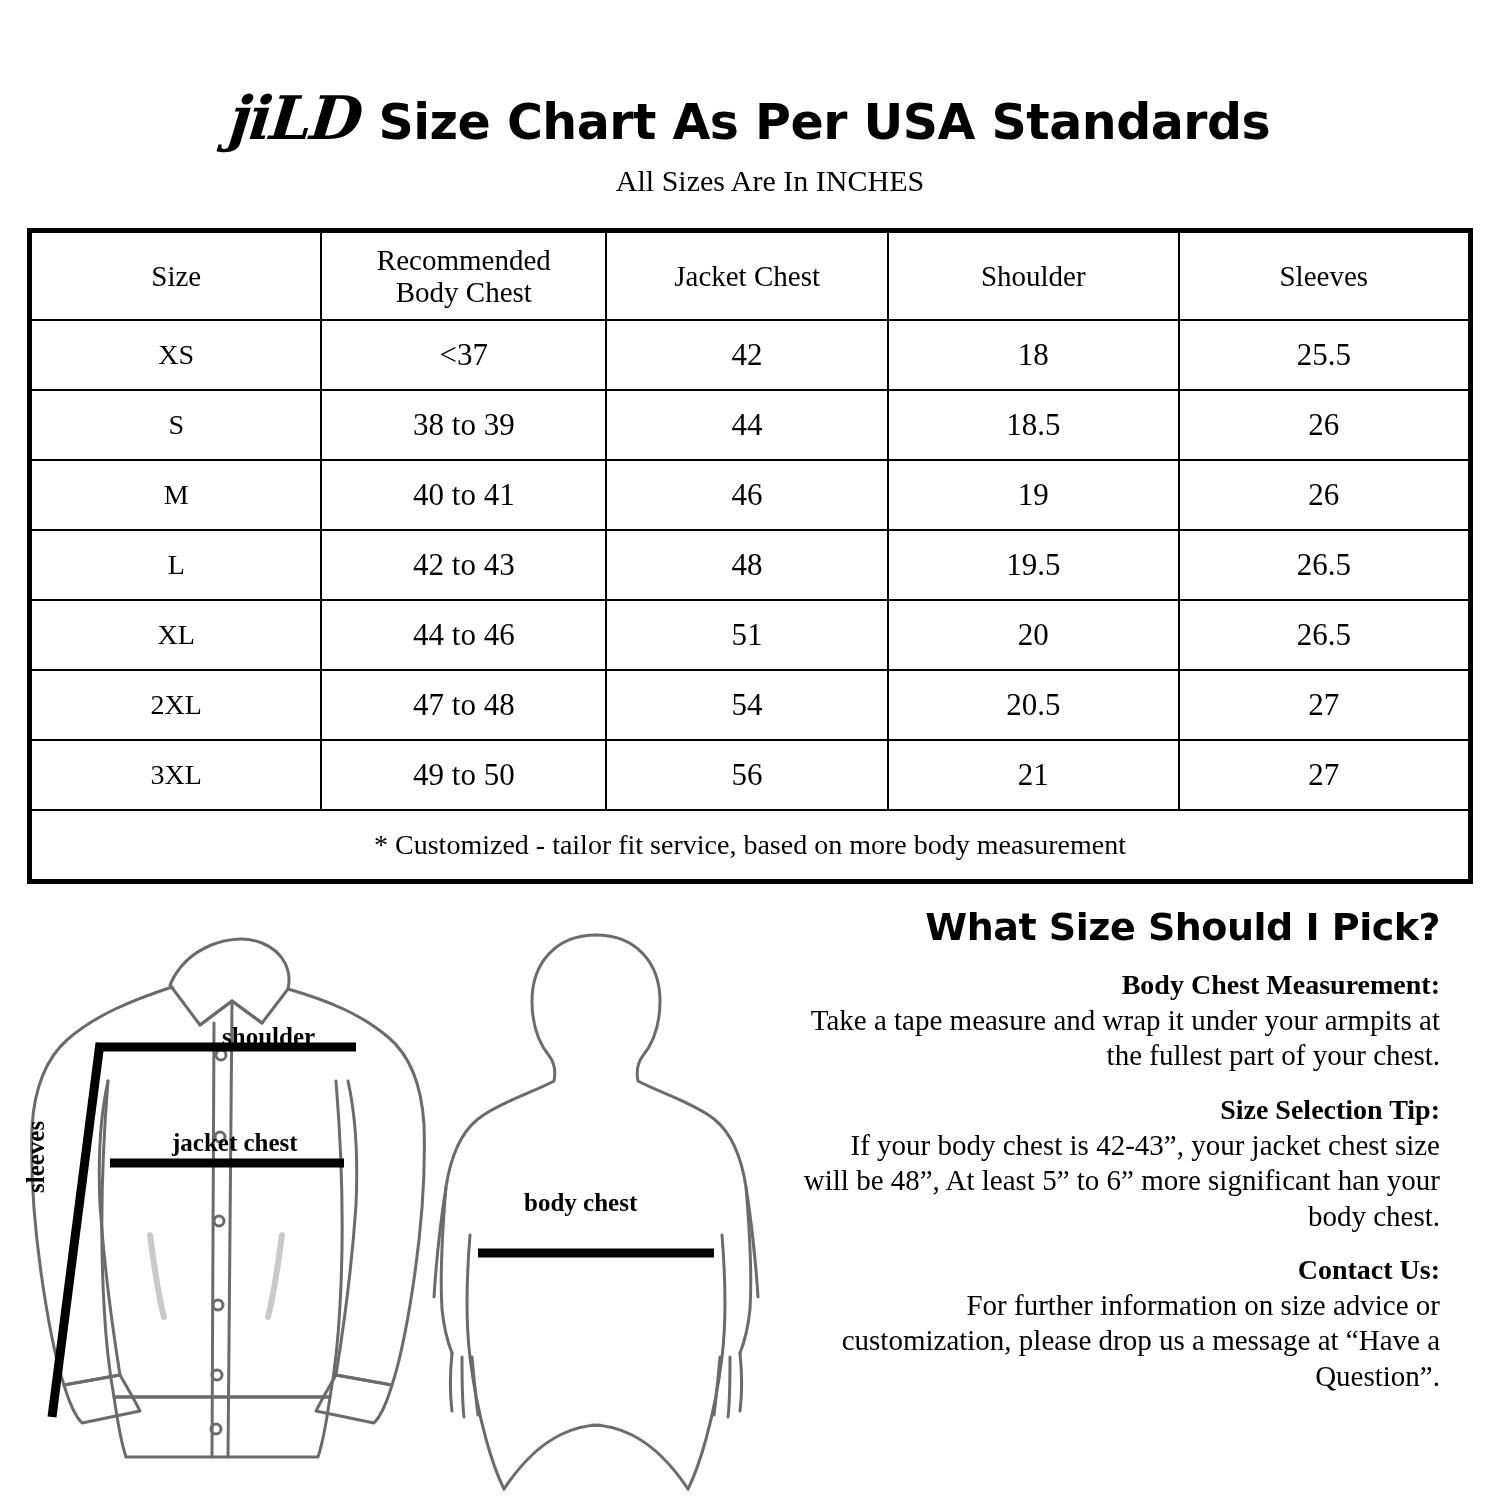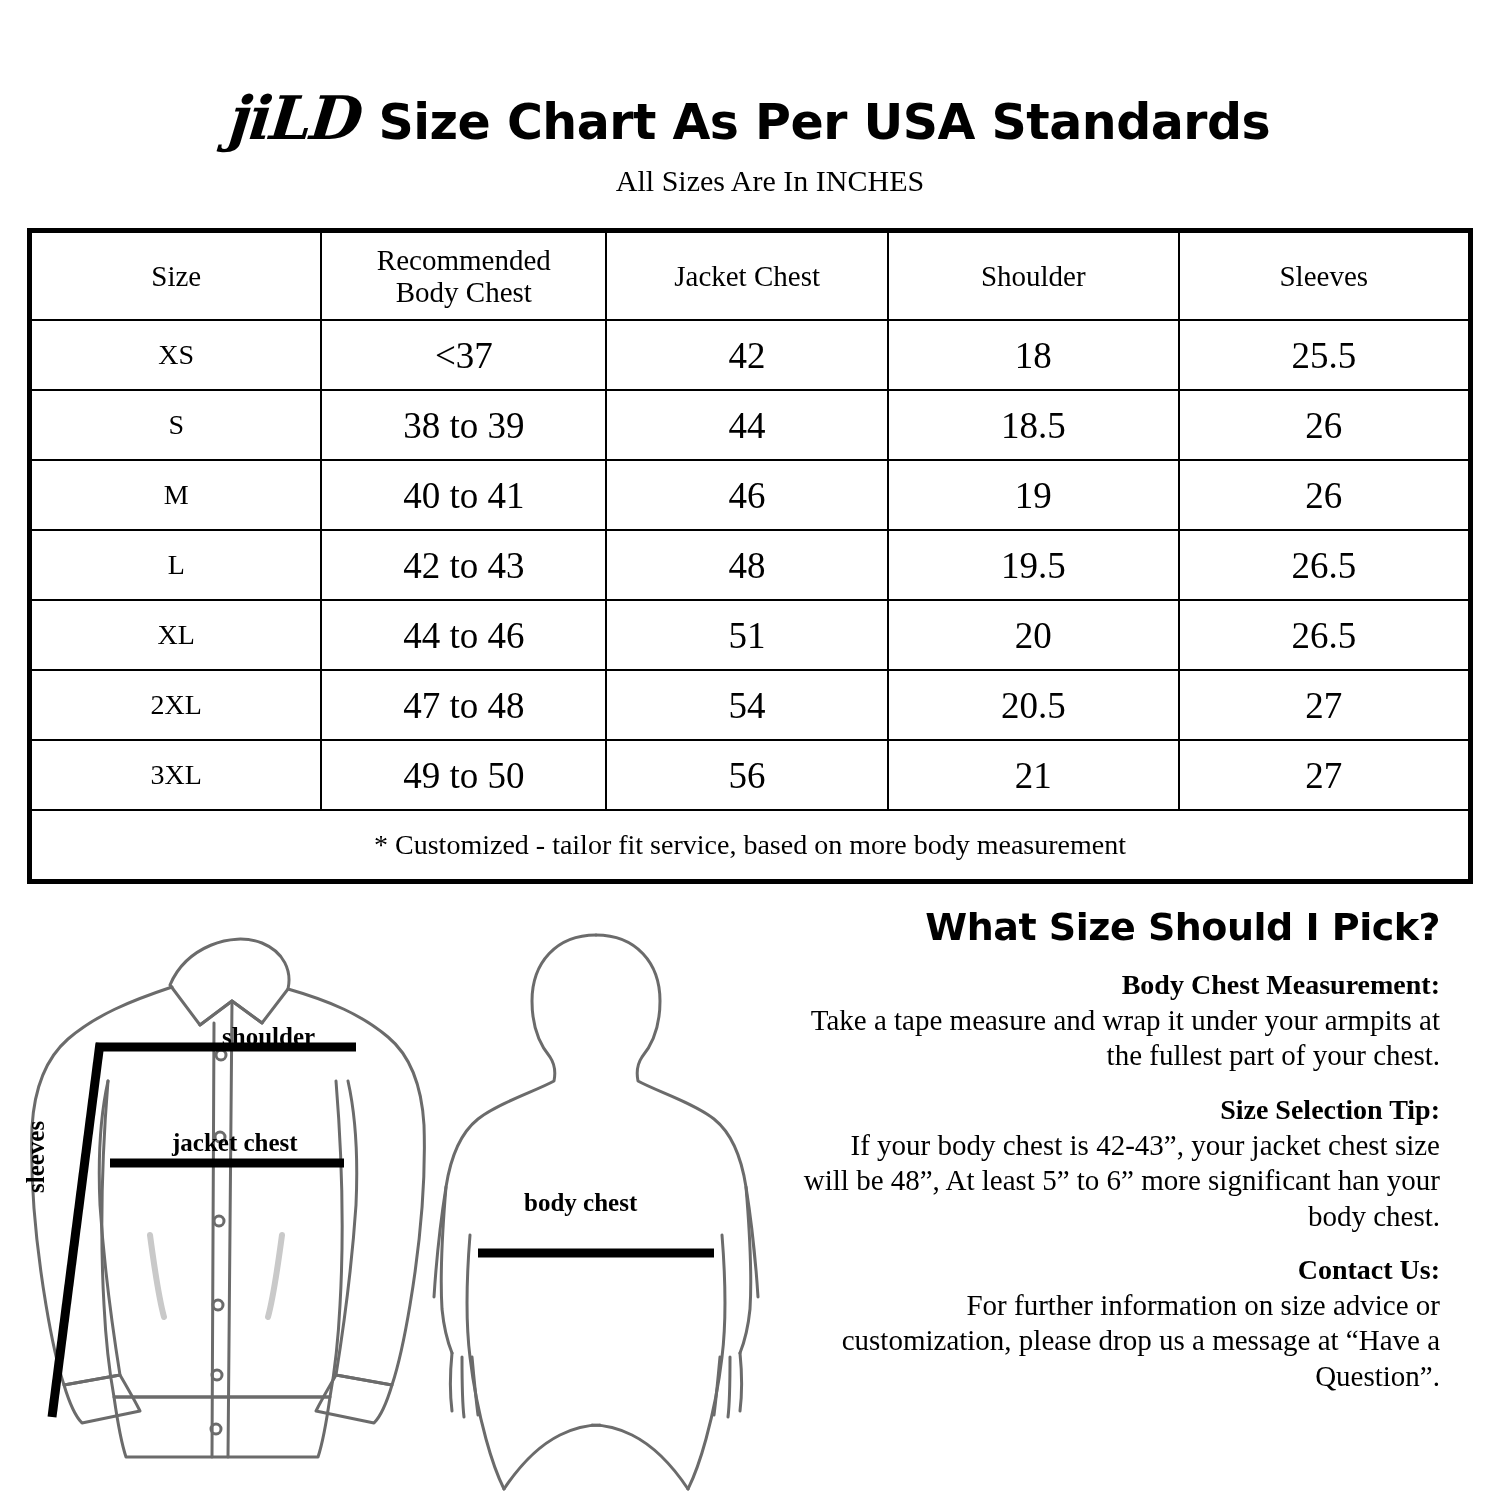--- a/index.html
+++ b/index.html
@@ -72,21 +72,21 @@
     font-family: "Liberation Serif", serif;
   }
   table.size-table th {
     font-weight: normal;
     font-size: 29px;
     height: 88px;
     line-height: 1.12;
     padding: 4px 6px;
   }
   table.size-table td {
-    font-size: 37px;
+    font-size: 31px;
     height: 70px;
     padding: 2px 6px;
   }
   table.size-table tr td:first-child { font-size: 28px; }
   col.c1 { width: 20.2%; }
   col.c2 { width: 19.8%; }
   col.c3 { width: 19.6%; }
   col.c4 { width: 20.2%; }
   col.c5 { width: 20.2%; }
   .footnote-cell {

